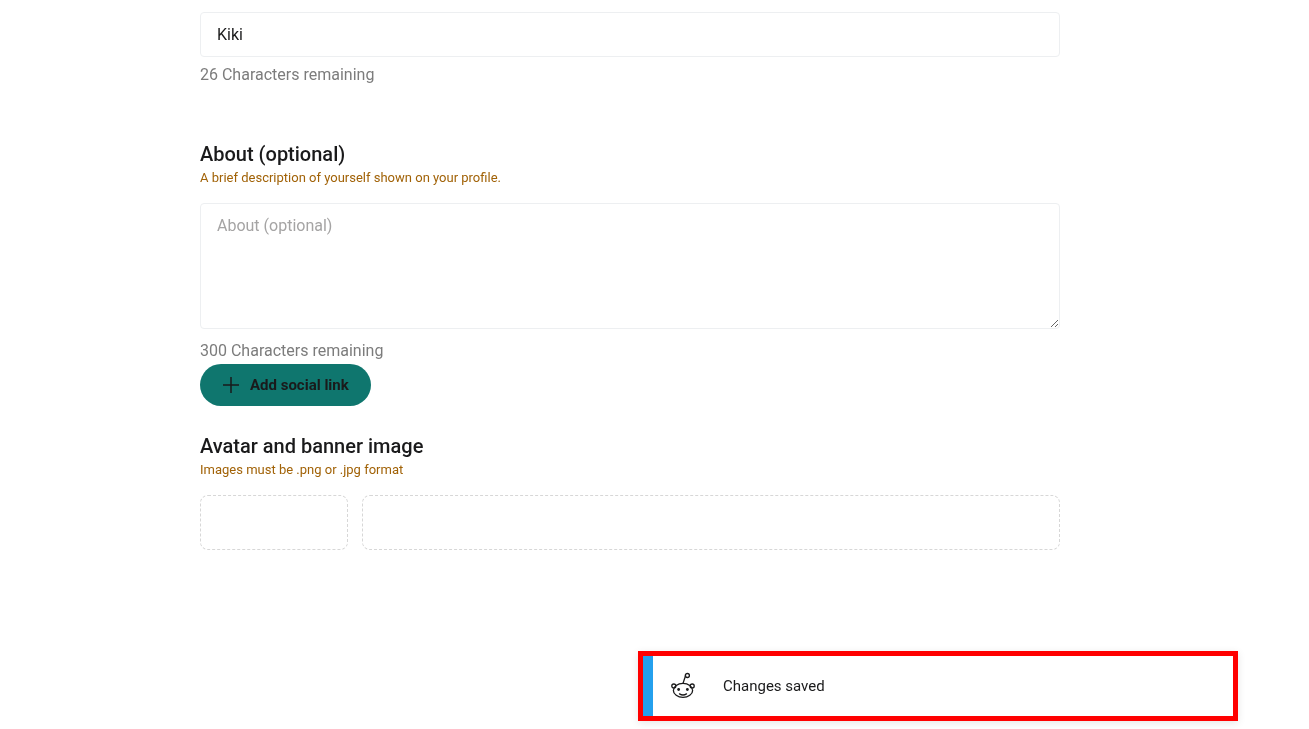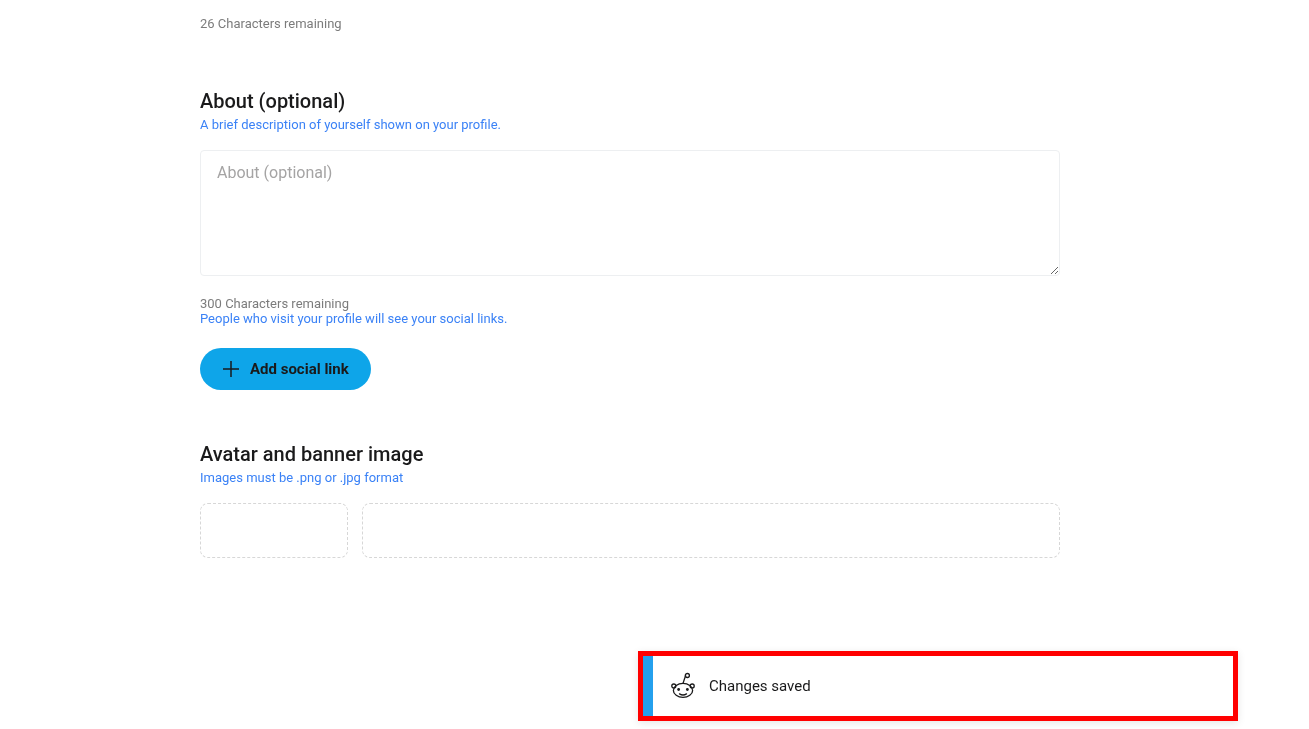--- a/index.html
+++ b/index.html
@@ -19,53 +19,53 @@
       width: 100%;
       border: 1px solid #edeff1;
       border-radius: 4px;
       padding: 12px 16px;
       font-size: 16px;
       color: #1a1a1b;
       font-family: inherit;
       background: #fff;
     }
     .char-remaining {
-      margin-top: 16px;
-      font-size: 13px;
+      margin-top: 8px;
+      font-size: 16px;
       color: #7c7c7c;
     }
     .section-heading {
       font-size: 20px;
       font-weight: 500;
       color: #1a1a1b;
       margin-top: 58px;
       margin-bottom: 4px;
     }
     .section-desc {
       font-size: 13px;
-      color: #3b82f6;
+      color: #a16207;
       margin-bottom: 18px;
     }
     .textarea-field {
       width: 100%;
       border: 1px solid #edeff1;
       border-radius: 4px;
       padding: 12px 16px;
       font-size: 16px;
       font-family: inherit;
       resize: vertical;
       min-height: 126px;
       color: #1a1a1b;
     }
     .textarea-field::placeholder { color: #a5a4a4; }
     .add-social-btn {
       display: inline-flex;
       align-items: center;
       gap: 10px;
-      background: #0ea5e9;
+      background: #0f766e;
       border: none;
       border-radius: 999px;
       padding: 12px 22px;
       font-size: 15px;
       font-weight: 700;
       color: #1a1a1b;
       cursor: pointer;
       font-family: inherit;
       margin-top: 4px;
     }
@@ -83,21 +83,21 @@
       color: #7c7c7c;
       text-transform: uppercase;
       margin-top: 48px;
       padding-bottom: 8px;
       border-bottom: 1px solid #edeff1;
     }
     .avatar-heading {
       font-size: 20px;
       font-weight: 500;
       color: #1a1a1b;
-      margin-top: 52px;
+      margin-top: 28px;
       margin-bottom: 4px;
     }
     .upload-row {
       display: flex;
       gap: 14px;
       margin-top: 18px;
     }
     .upload-box {
       border: 1px dashed #d7d7d7;
       border-radius: 8px;
@@ -130,51 +130,51 @@
     }
     .toast-accent {
       width: 10px;
       background: #24a0ed;
       flex-shrink: 0;
     }
     .toast-body {
       flex: 1;
       display: flex;
       align-items: center;
-      gap: 12px;
+      gap: 26px;
       padding: 0 16px;
     }
     .toast-icon {
       width: 28px;
       height: 28px;
       flex-shrink: 0;
     }
     .toast-text {
       font-size: 15px;
       color: #1a1a1b;
     }
   </style>
 </head>
 <body>
 
 <div class="container">
 
   <div>
+    <input type="text" class="input-field" style="margin-top: 12px;" value="Kiki">
     <div class="char-remaining">26 Characters remaining</div>
   </div>
 
   <div>
     <h3 class="section-heading">About (optional)</h3>
     <p class="section-desc">A brief description of yourself shown on your profile.</p>
     <textarea class="textarea-field" placeholder="About (optional)" style=""></textarea>
     <div class="char-remaining">300 Characters remaining</div>
   </div>
 
   <div>
-    <p class="section-desc">People who visit your profile will see your social links.</p>
     <button class="add-social-btn">
       <span class="plus-icon">
         <svg viewBox="0 0 18 18" width="18" height="18">
           <line x1="9" y1="1" x2="9" y2="17" stroke="#1a1a1b" stroke-width="1.5"></line>
           <line x1="1" y1="9" x2="17" y2="9" stroke="#1a1a1b" stroke-width="1.5"></line>
         </svg>
       </span>
       <span>Add social link</span>
     </button>
   </div>

